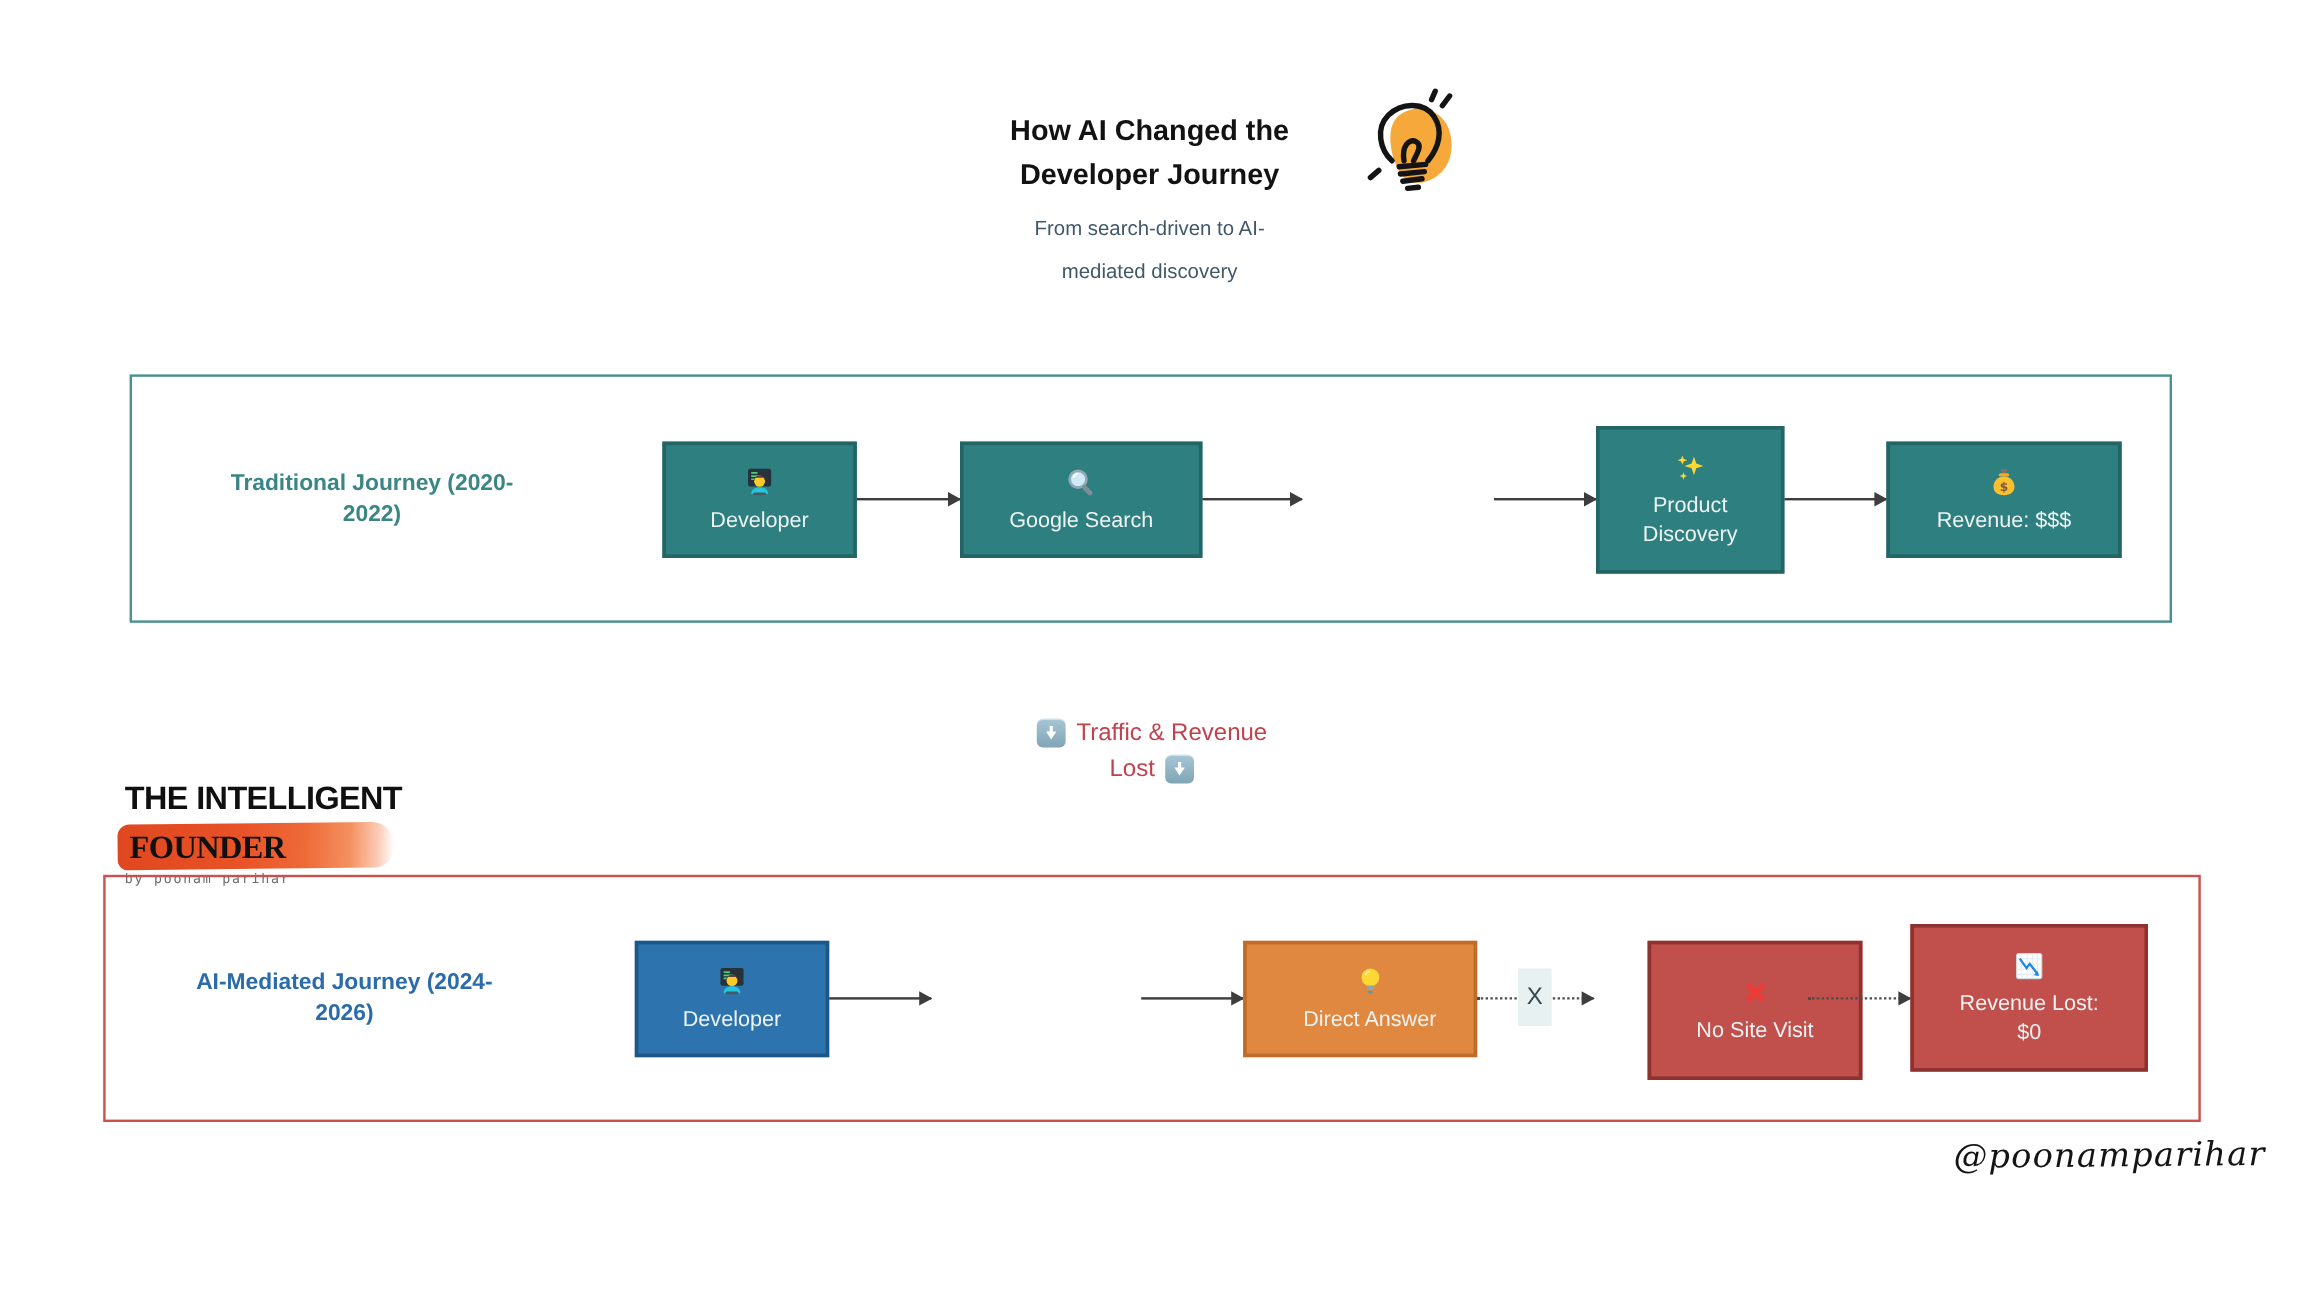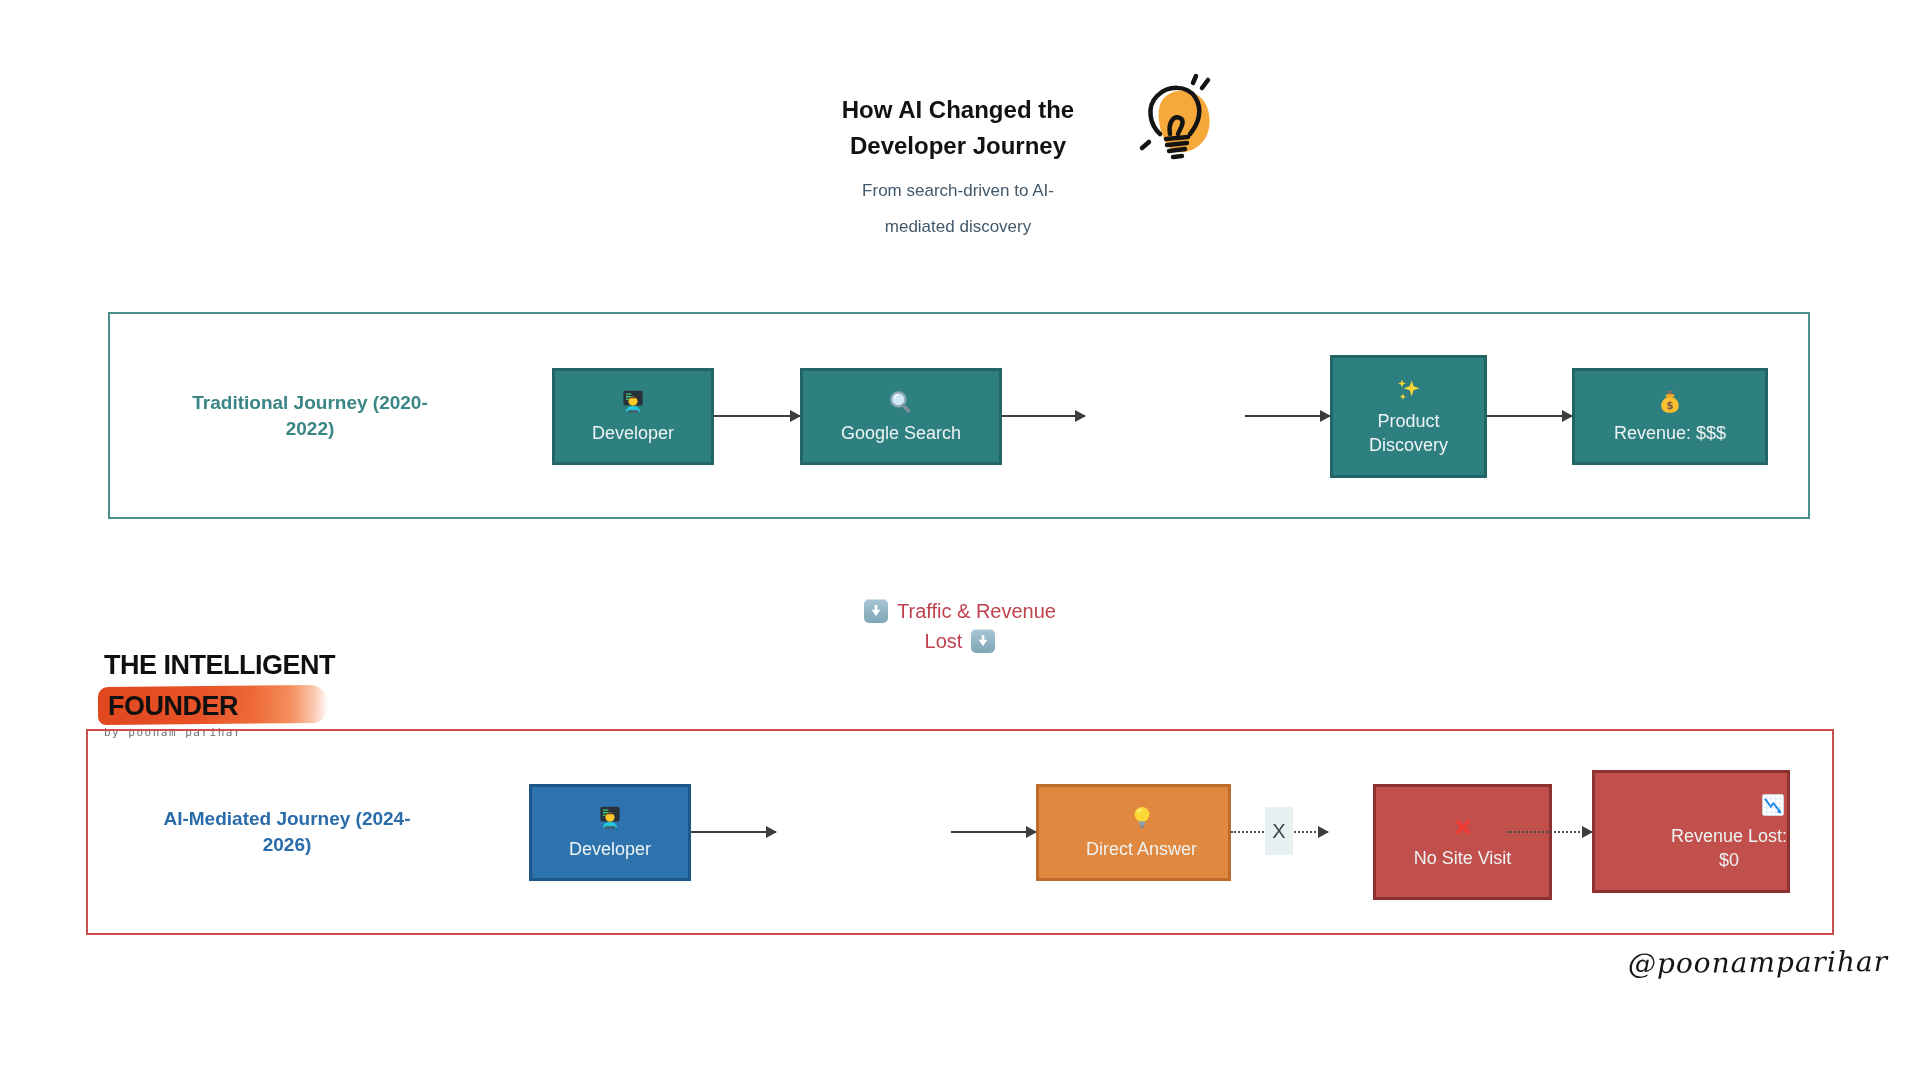--- a/index.html
+++ b/index.html
@@ -52,21 +52,21 @@
     border-radius:5px; background:linear-gradient(180deg,#a7c6d4 0%,#7fa5b6 100%); box-shadow:inset 0 1px 0 rgba(255,255,255,.5); }
 
   
   .logo { position:absolute; left:104px; top:650px; width:360px; }
   .logo-text { display:flex; align-items:baseline; gap:10px; font-weight:700; font-size:27px;
     letter-spacing:-0.5px; color:#101010; white-space:nowrap;flex-direction:column; }
   .logo-part2-wrap { position:relative; display:inline-block; padding:0 4px; }
   .brush { position:absolute; left:-6px; top:-5px; width:calc(100% + 92px); height:38px;
     background:linear-gradient(92deg,#e0471f 0%,#e85327 45%,#ee6a38 68%,#f4905f 84%,rgba(247,160,120,.55) 94%,rgba(247,160,120,0) 100%);
     border-radius:10px 18px 16px 8px; transform:rotate(-0.6deg); z-index:0; }
-  .logo-part2 { position:relative; z-index:1; }
+  .logo-part2 { position:relative; z-index:1;font-family:Liberation Serif, serif; }
   .logo-byline { margin-top:4px; padding-right:12px;
     font-family:"DejaVu Sans Mono", monospace; font-size:11px; letter-spacing:1.5px; color:#6b6b6b; }
 
   
   .signature { position:absolute; left:1628px; top:946px; font-family:"DejaVu Serif", serif;
     font-style:italic; font-size:28px; color:#141414; letter-spacing:1px; transform:rotate(-0.5deg); }
 </style>
 </head>
 <body>
 
@@ -226,21 +226,21 @@
 
   <div class="node node-red" style="left:1328px;top:784px;width:179px;height:116px;margin-left:45px;">
     <svg class="node-icon" width="28" height="28" viewBox="0 0 32 32">
       <path d="M7 10.2 L10.2 7 L16 12.8 L21.8 7 L25 10.2 L19.2 16 L25 21.8 L21.8 25 L16 19.2 L10.2 25 L7 21.8 L12.8 16 Z" fill="#ef3b36"></path>
     </svg>
     <div class="node-label">No Site Visit</div>
   </div>
 
   <div class="arrow dotted" style="left:1507px;top:831px;width:85px;"></div>
 
-  <div class="node node-red" style="left:1592px;top:770px;width:198px;height:123px;align-items:flex-end;">
+  <div class="node node-red" style="left:1592px;top:770px;width:198px;height:123px;">
     <svg class="node-icon" width="28" height="28" viewBox="0 0 32 32">
       <rect x="4" y="4" width="24" height="24" rx="2" fill="#ffffff" stroke="#ccd7de"></rect>
       <path d="M9 4v24 M14 4v24 M19 4v24 M24 4v24 M4 9h24 M4 14h24 M4 19h24 M4 24h24" stroke="#e1ecf4" stroke-width="1"></path>
       <path d="M7 9 l6.5 9 3-4 7.5 9.5" stroke="#1e88e5" stroke-width="2.2" fill="none"></path>
       <path d="M25.5 25.5 l-5.2 -0.8 3.6 -4 z" fill="#1e88e5"></path>
     </svg>
     <div class="node-label">
       <span>Revenue Lost:</span>
       <span>$0</span>
     </div>

